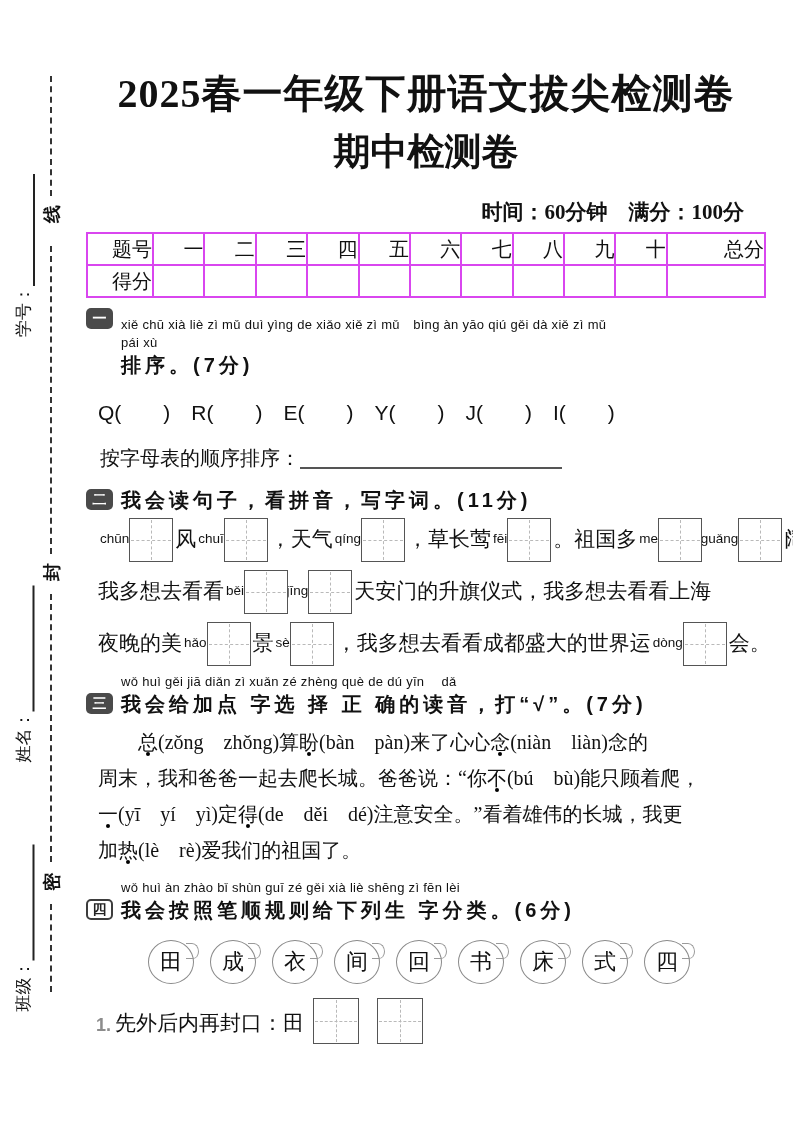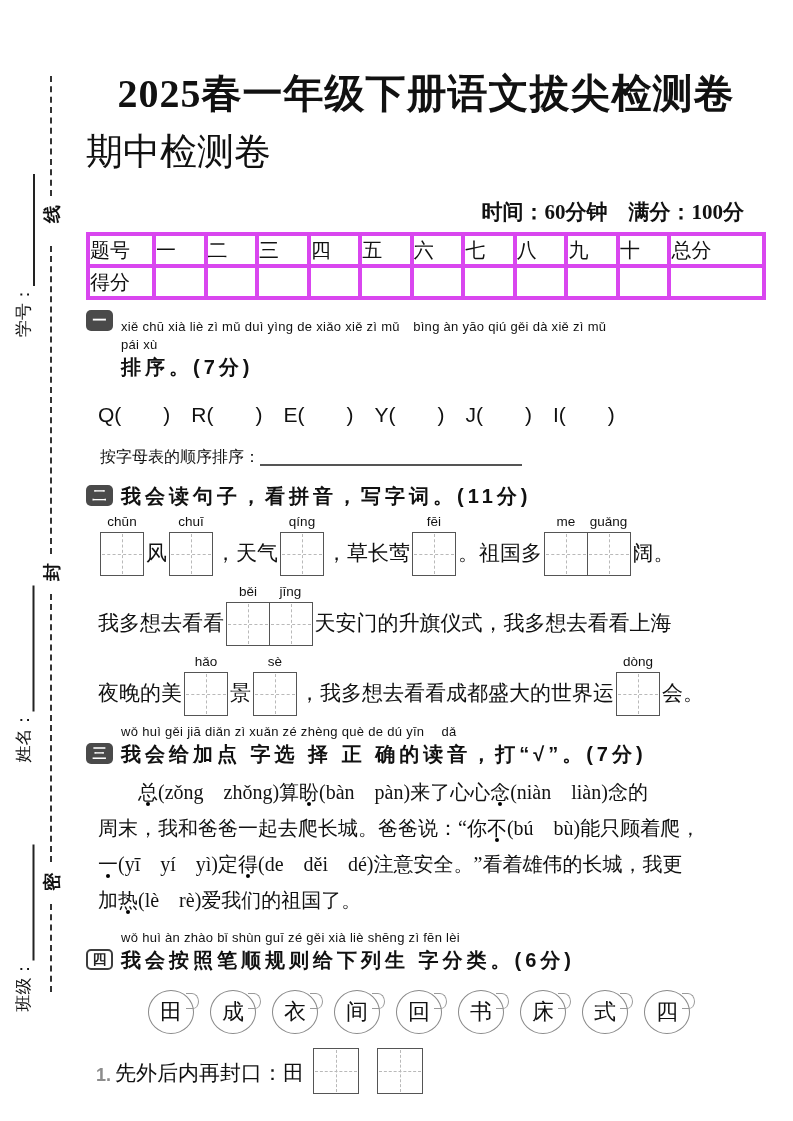--- a/index.html
+++ b/index.html
@@ -15,26 +15,26 @@
                font-size:18px; transform:rotate(-90deg); font-weight:bold; }
   .mfield { position:absolute; height:24px; display:flex; align-items:flex-end;
             transform:rotate(-90deg); font-size:17px; white-space:nowrap; }
   .mfield .mline { display:inline-block; border-bottom:2px solid #222; height:1px; }
 
   
   .content { position:absolute; left:86px; top:0; width:680px; }
 
   .title { font-size:40px; font-weight:900; text-align:center; letter-spacing:1px;
            margin-top:66px; font-family:Liberation Serif, serif; }
-  .subtitle { font-size:37px; font-weight:400; margin-top:6px; }
+  .subtitle { font-size:37px; font-weight:700; text-align:center; margin-top:6px; }
   .info { font-size:21px; text-align:right; padding-right:22px; margin-top:21px;font-weight:bold; }
 
   table.score { width:100%; border-collapse:collapse; margin-top:6px;
                 font-size:20px; }
-  table.score td { border:4px solid #d946ef; height:32px; text-align:left; }
+  table.score td { border:2px solid #d946ef; height:32px; text-align:right; }
   table.score td.lbl { width:66px; }
 
   
   .qhead { display:flex; align-items:flex-end; margin-top:10px; }
   .badge { flex:0 0 auto; width:27px; height:21px; margin:0 8px 4px 0;
            background:var(--badge-bg,#4a4a4a); color:#fff; border-radius:5px;
            display:inline-flex; align-items:center; justify-content:center;
            font-size:14px; font-weight:bold;
            font-family:"Liberation Sans","DejaVu Sans",sans-serif; }
   .badge.outline { background:#fff; color:#222; border:2px solid #3d3d3d; }
@@ -43,26 +43,26 @@
             white-space:nowrap; letter-spacing:.3px; line-height:16px; }
   .qtext { font-size:20px; font-weight:bold; letter-spacing:4px; line-height:28px;
            font-family:"Liberation Sans","DejaVu Sans",sans-serif; white-space:nowrap; }
   .qsub { margin-left:35px; }
 
   
   .letters-row { display:flex; margin:22px 0 0 12px; font-size:21px;
                  font-family:"Liberation Sans","DejaVu Sans",sans-serif; gap:21px; }
   .letter-group { white-space:nowrap; }
   .blank { display:inline-block; width:42px; }
-  .sort-line { margin:20px 0 0 14px; font-size:16px; }
+  .sort-line { margin:20px 0 0 14px; font-size:20px; }
   .sort-underline { display:inline-block; width:262px; height:1px;
                     border-bottom:2px solid #555; vertical-align:-4px; }
 
   
-  .pbox { display:inline-flex; flex-direction:column; align-items:center;
+  .pbox { display:inline-flex; flex-direction:row; align-items:center;
           flex:0 0 auto; margin:0 2px; }
   .pbox.joined { margin-left:-3.5px; }
   .pin-top { height:18px; font-size:13.5px;
              font-family:"Liberation Sans","DejaVu Sans",sans-serif; }
   .tzg { width:44px; height:44px; border:1.8px solid #555; position:relative;
          background:#fff; display:inline-block; }
   .tzg::before { content:''; position:absolute; left:1px; right:1px; top:50%;
                  border-top:1.2px dashed #b9b9b9; }
   .tzg::after  { content:''; position:absolute; top:1px; bottom:1px; left:50%;
                  border-left:1.2px dashed #b9b9b9; }

